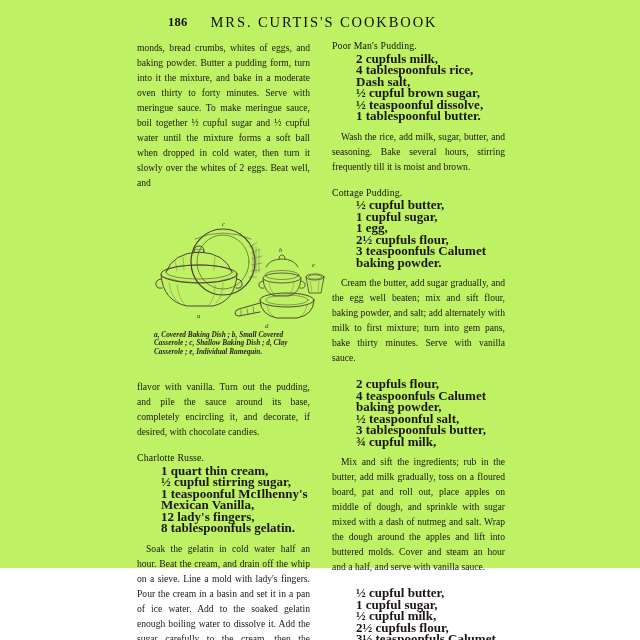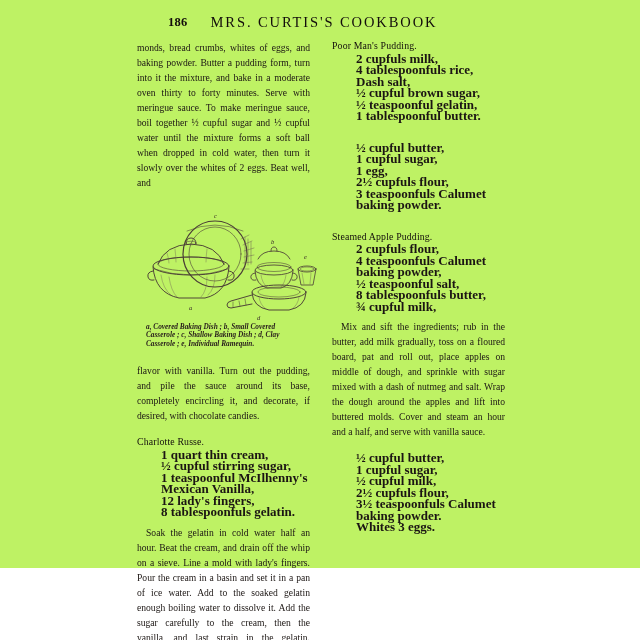--- a/index.html
+++ b/index.html
@@ -102,21 +102,21 @@
     font-size: 13px;
     line-height: 11.5px;
     color: #1b1513;
     text-indent: 0;
     padding-left: 10px;
     font-weight: bold;
   }
 
   
   .figure {
-    margin: 8px;
+    margin: 16px;
     padding: 0;
   }
   .figure-art {
     width: 173px;
     height: 112px;
     display: block;
   }
   .figure-caption {
     font-size: 7.3px;
     line-height: 8.4px;
@@ -261,48 +261,50 @@
     </div>
 
     <div class="col">
 
       <h2 class="recipe-title">Poor Man's Pudding.</h2>
       <ul class="ingredients">
         <li>2 cupfuls milk,</li>
         <li>4 tablespoonfuls rice,</li>
         <li>Dash salt,</li>
         <li>½ cupful brown sugar,</li>
-        <li>½ teaspoonful gelatin,</li>
+        <li>½ teaspoonful dissolve,</li>
         <li>1 tablespoonful butter.</li>
       </ul>
 
       <div class="gap-sm"></div>
 
+      <p class="body-text indent">Wash the rice, add milk, sugar, butter, and seasoning. Bake several hours, stirring frequently till it is moist and brown.</p>
 
       <div class="gap-lg"></div>
 
+      <h2 class="recipe-title">Cottage Pudding.</h2>
       <ul class="ingredients">
         <li>½ cupful butter,</li>
         <li>1 cupful sugar,</li>
         <li>1 egg,</li>
         <li>2½ cupfuls flour,</li>
         <li>3 teaspoonfuls Calumet baking powder.</li>
       </ul>
 
       <div class="gap-sm"></div>
 
+      <p class="body-text indent">Cream the butter, add sugar gradually, and the egg well beaten; mix and sift flour, baking powder, and salt; add alternately with milk to first mixture; turn into gem pans, bake thirty minutes. Serve with vanilla sauce.</p>
 
       <div class="gap-lg"></div>
 
-      <h2 class="recipe-title">Steamed Apple Pudding.</h2>
       <ul class="ingredients">
         <li>2 cupfuls flour,</li>
         <li>4 teaspoonfuls Calumet baking powder,</li>
         <li>½ teaspoonful salt,</li>
-        <li>8 tablespoonfuls butter,</li>
+        <li>3 tablespoonfuls butter,</li>
         <li>¾ cupful milk,</li>
       </ul>
 
       <div class="gap-sm"></div>
 
       <p class="body-text indent">Mix and sift the ingredients; rub in the butter, add milk gradually, toss on a floured board, pat and roll out, place apples on middle of dough, and sprinkle with sugar mixed with a dash of nutmeg and salt. Wrap the dough around the apples and lift into buttered molds. Cover and steam an hour and a half, and serve with vanilla sauce.</p>
 
       <div class="gap-lg"></div>
 
       <ul class="ingredients">

